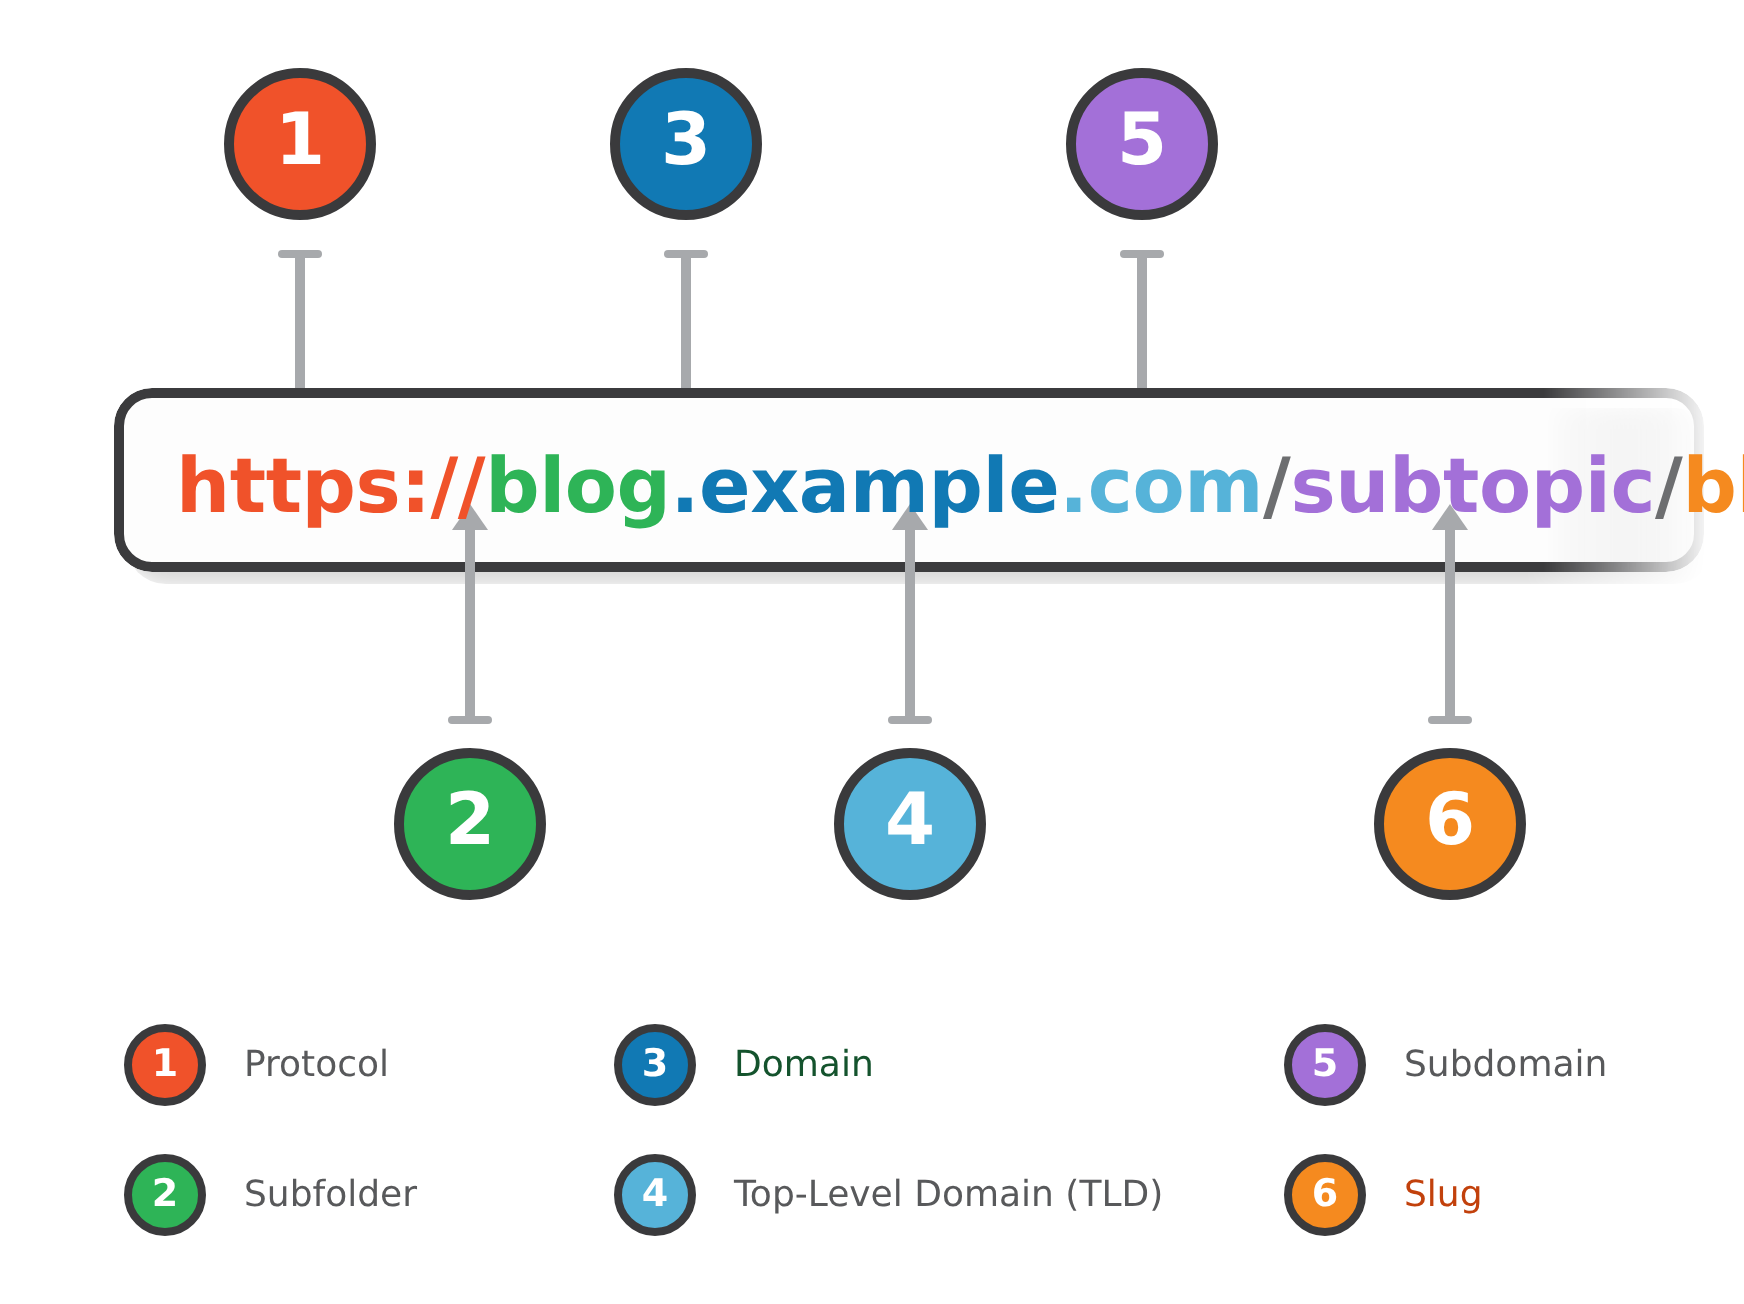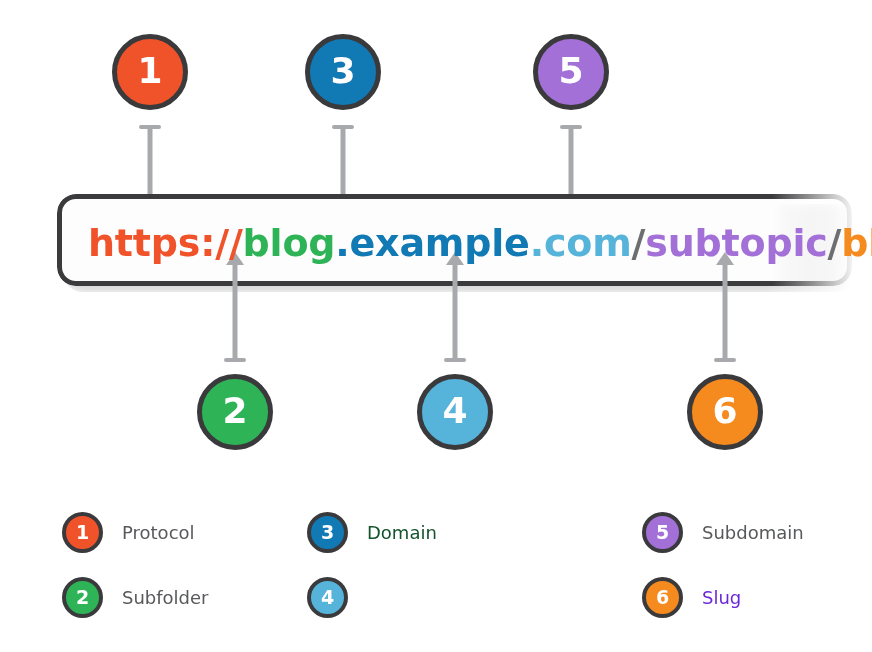--- a/index.html
+++ b/index.html
@@ -247,23 +247,24 @@
         <div class="legend-item col1">
           <div class="circle-sm" style="background: rgb(46, 180, 87);">
             <span>2</span>
           </div>
           <div class="legend-label" style="color: rgb(88, 89, 91);">Subfolder</div>
         </div>
         <div class="legend-item col2">
           <div class="circle-sm" style="background: rgb(86, 179, 217);">
             <span>4</span>
           </div>
+          <div class="legend-label" style="color: rgb(88, 89, 91);">Top-Level Domain (TLD)</div>
         </div>
         <div class="legend-item col3">
           <div class="circle-sm" style="background: rgb(245, 138, 31);">
             <span>6</span>
           </div>
-          <div class="legend-label" style="color: #6d28d9;">Slug</div>
+          <div class="legend-label" style="color: #c2410c;">Slug</div>
         </div>
       </div>
     </div>
 
 </div>
 
 </body></html>

